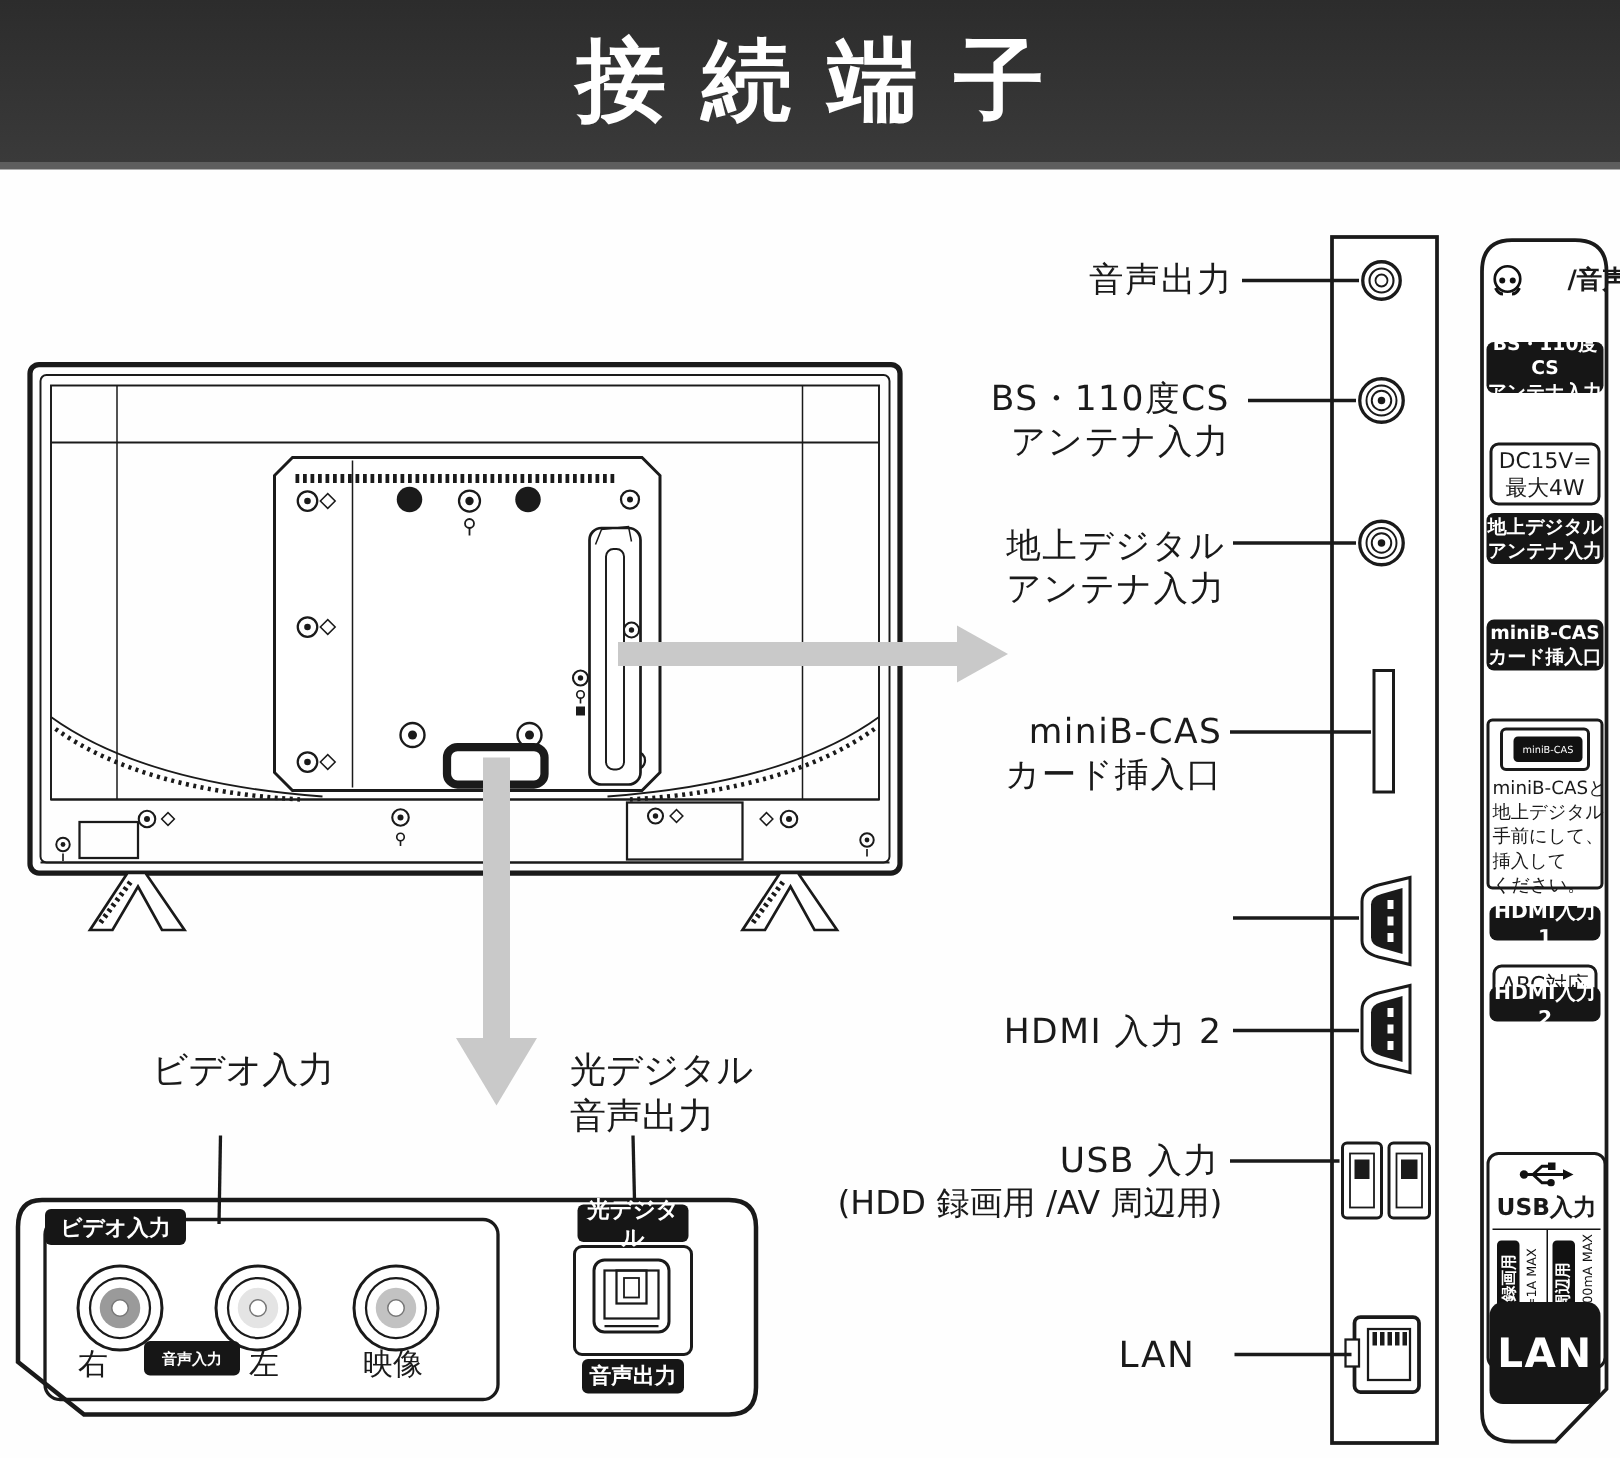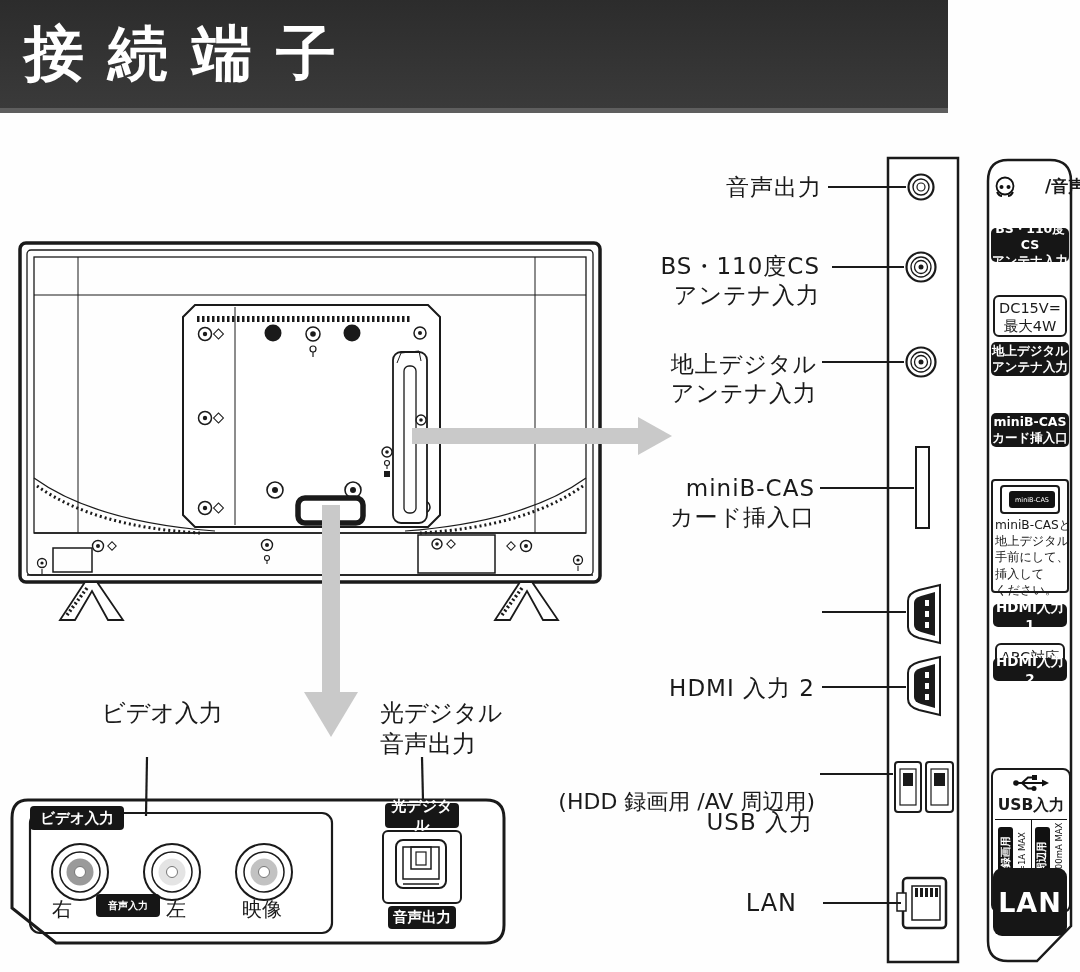--- a/index.html
+++ b/index.html
@@ -1,21 +1,21 @@
 <!DOCTYPE html>
 <html><head>
 <meta charset="utf-8">
 <style>
   html,body{margin:0;padding:0;background:#fff;}
   .stage{position:relative;width:1080px;height:972px;background:#fefefe;overflow:hidden;
          font-family:"DejaVu Sans","Liberation Sans",sans-serif;color:#1a1a1a;}
   
-  .header{position:absolute;left:0;top:0;width:948px;height:108px;
+  .header{position:absolute;left:0;top:0;width:1080px;height:108px;
           background:linear-gradient(#2c2c2c,#3a3a3a);
-          border-bottom:5px solid #5e5e5e;display:flex;align-items:center;}
+          border-bottom:5px solid #5e5e5e;display:flex;align-items:center;justify-content:center;}
   .header .title{color:#fff;font-size:60px;font-weight:bold;letter-spacing:24px;text-indent:24px;}
   
   .art{position:absolute;left:0;top:0;z-index:1;}
   
   .ov{position:absolute;z-index:2;}
   .mid-label{font-size:23px;line-height:29px;text-align:right;white-space:nowrap;letter-spacing:1px;}
   .mid-sub{font-size:22px;white-space:nowrap;}
   .inset-title{font-size:24px;line-height:31px;white-space:nowrap;}
   .badge{background:#161616;color:#fff;font-weight:bold;border-radius:4px;
          display:flex;align-items:center;justify-content:center;text-align:center;z-index:3;}
@@ -266,21 +266,21 @@
     <div>アンテナ入力</div>
   </div>
 
   <div class="ov mid-label" style="right:265px;top:474px;">
     <div>miniB-CAS</div>
     <div>カード挿入口</div>
   </div>
 
   <div class="ov mid-label" style="right:265px;top:674px;">HDMI 入力 2</div>
 
-  <div class="ov mid-label" style="right:267px;top:760px;margin-top:48px;">USB 入力</div>
+  <div class="ov mid-label" style="right:267px;top:760px;">USB 入力</div>
   <div class="ov mid-sub" style="right:265px;top:787px;">(HDD 録画用 /AV 周辺用)</div>
 
   <div class="ov mid-label" style="right:283px;top:889px;font-size:24px;">LAN</div>
 
   <div class="ov inset-title" style="left:62px;top:698px;width:200px;text-align:center;">
     <div>ビデオ入力</div>
   </div>
   <div class="ov inset-title" style="left:380px;top:698px;text-align:left;">
     <div>光デジタル</div>
     <div>音声出力</div>

